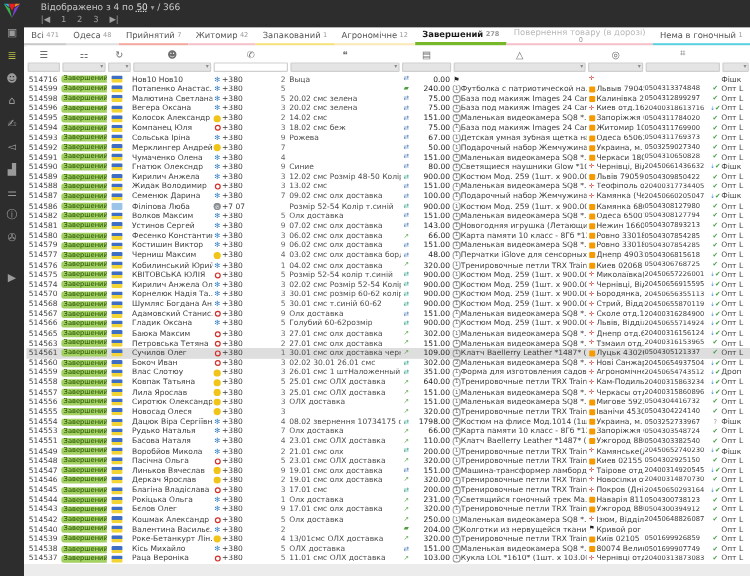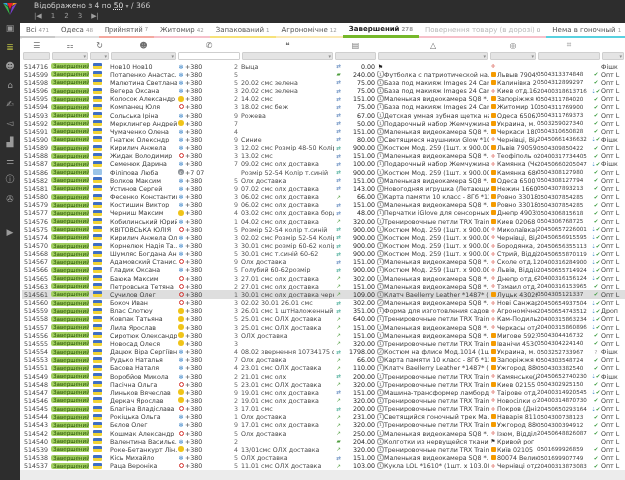--- a/index.html
+++ b/index.html
@@ -18,21 +18,21 @@
   #shownline .caret{font-size:6px;color:#9f9f9f;}
   #pageline{position:absolute;left:14px;top:12px;font-size:7px;color:#9f9f9f;display:flex;gap:9px;align-items:center;}
   #pageline span{cursor:pointer;}
   
   #tabs{position:absolute;left:20px;top:23px;width:616px;height:15px;background:#fff;
         display:flex;align-items:stretch;overflow:hidden;border-bottom:1px solid #ededed;}
   .tab{display:flex;align-items:center;white-space:nowrap;padding:0 6px;font-size:7px;color:#555;
        border-bottom:2px solid transparent;cursor:pointer;}
   .tab .cnt{font-size:5.5px;color:#999;margin-left:2px;}
   .tab.active{color:#1a1a1a;font-weight:bold;border-bottom-width:3px;}
-  .tab.dim{color:#b8b8b8;}
+  .tab.dim{color:#b8b8b8;flex-direction:column;}
   
   #colicons{position:absolute;left:22px;top:38px;width:603px;height:14px;background:#fff;display:flex;}
   #colicons .ci{display:flex;align-items:center;justify-content:center;color:#6d6d6d;font-size:8px;}
   #filters{position:absolute;left:22px;top:52px;width:603px;height:10px;display:flex;}
   .fbox{height:8px;margin:0 1px;background:#e4e4e4;border:1px solid #cfcfcf;border-radius:1px;
         display:flex;align-items:center;justify-content:flex-end;color:#8a8a8a;font-size:5px;
         box-sizing:border-box;flex:none;cursor:text;}
   .fbox.white{background:#fff;}
   .fbox .arr{margin-right:1px;}
   
@@ -136,21 +136,21 @@
 
   <div id="tabs">
       <div class="tab" style="border-bottom-color: rgb(201, 201, 201);">
         <span>Всі</span>
         <span class="cnt">471</span>
       </div>
       <div class="tab" style="border-bottom-color: rgb(224, 224, 224);">
         <span>Одеса</span>
         <span class="cnt">48</span>
       </div>
-      <div class="tab" style="border-bottom-color: rgb(244, 169, 160); font-family: Liberation Mono, monospace;">
+      <div class="tab" style="border-bottom-color: rgb(244, 169, 160);">
         <span>Прийнятий</span>
         <span class="cnt">7</span>
       </div>
       <div class="tab" style="border-bottom-color: rgb(246, 193, 203);">
         <span>Житомир</span>
         <span class="cnt">42</span>
       </div>
       <div class="tab" style="border-bottom-color: rgb(247, 226, 122); align-items: center;">
         <span>Запакований</span>
         <span class="cnt">1</span>

